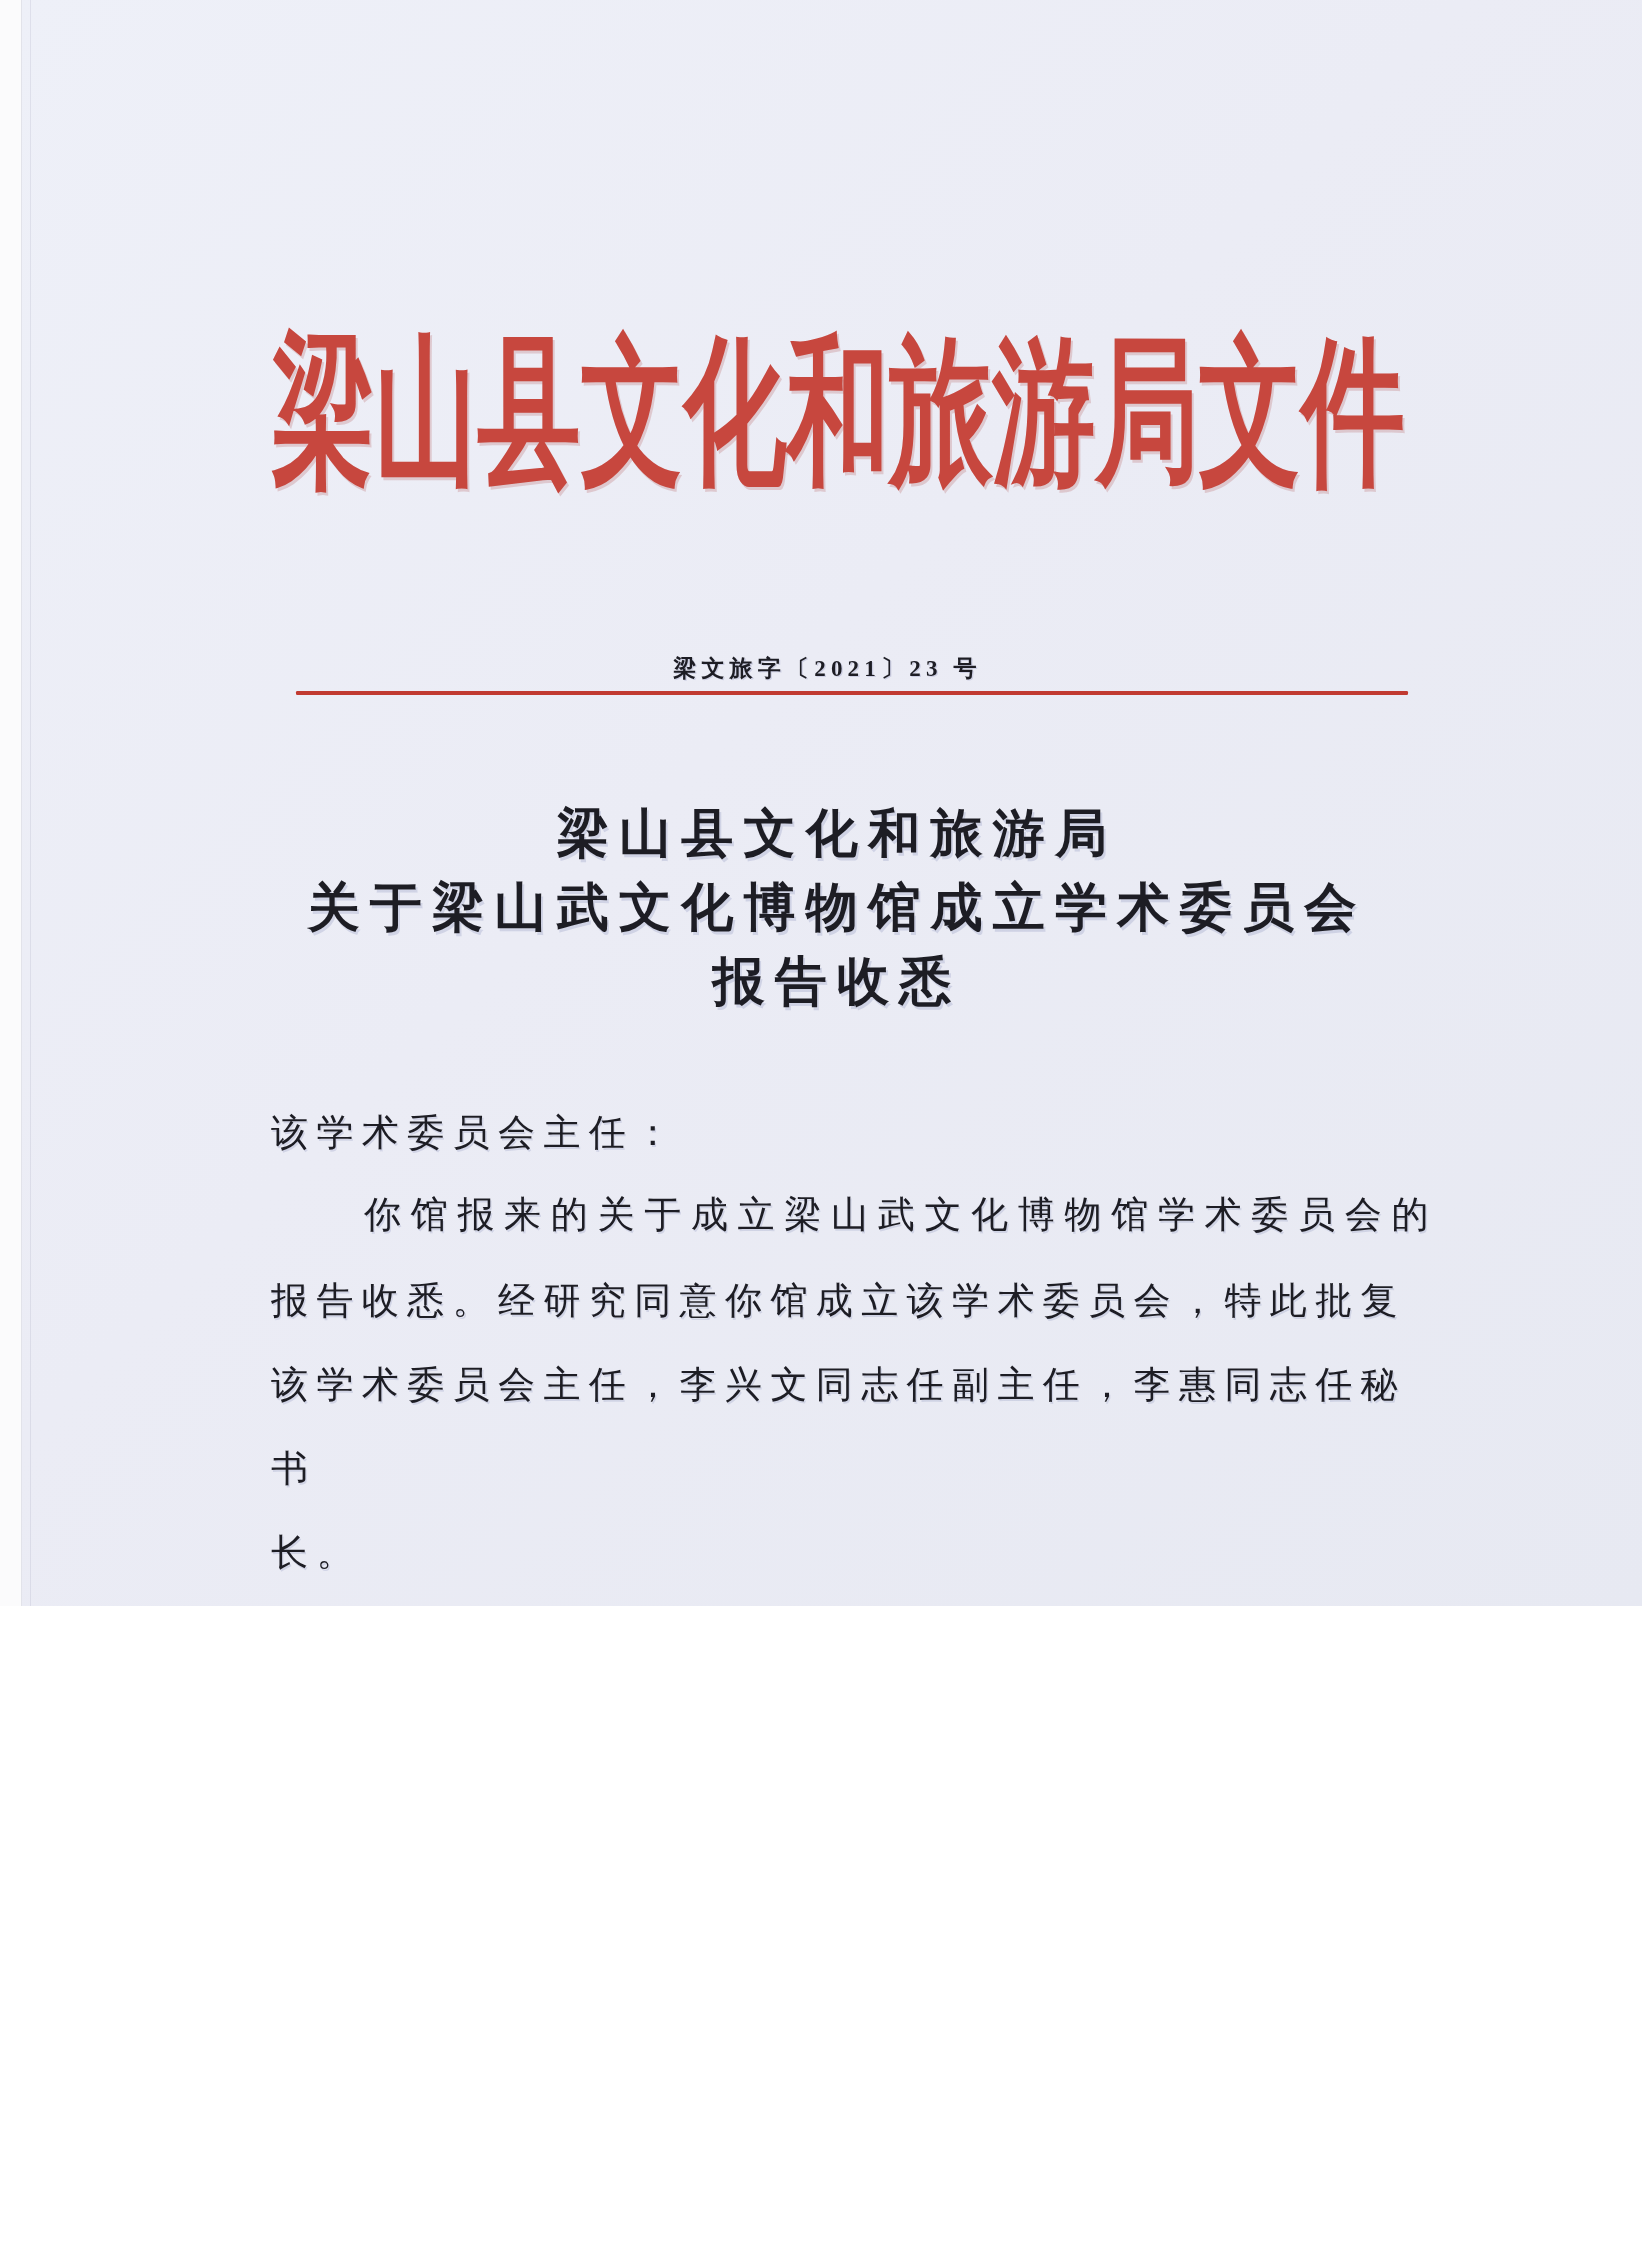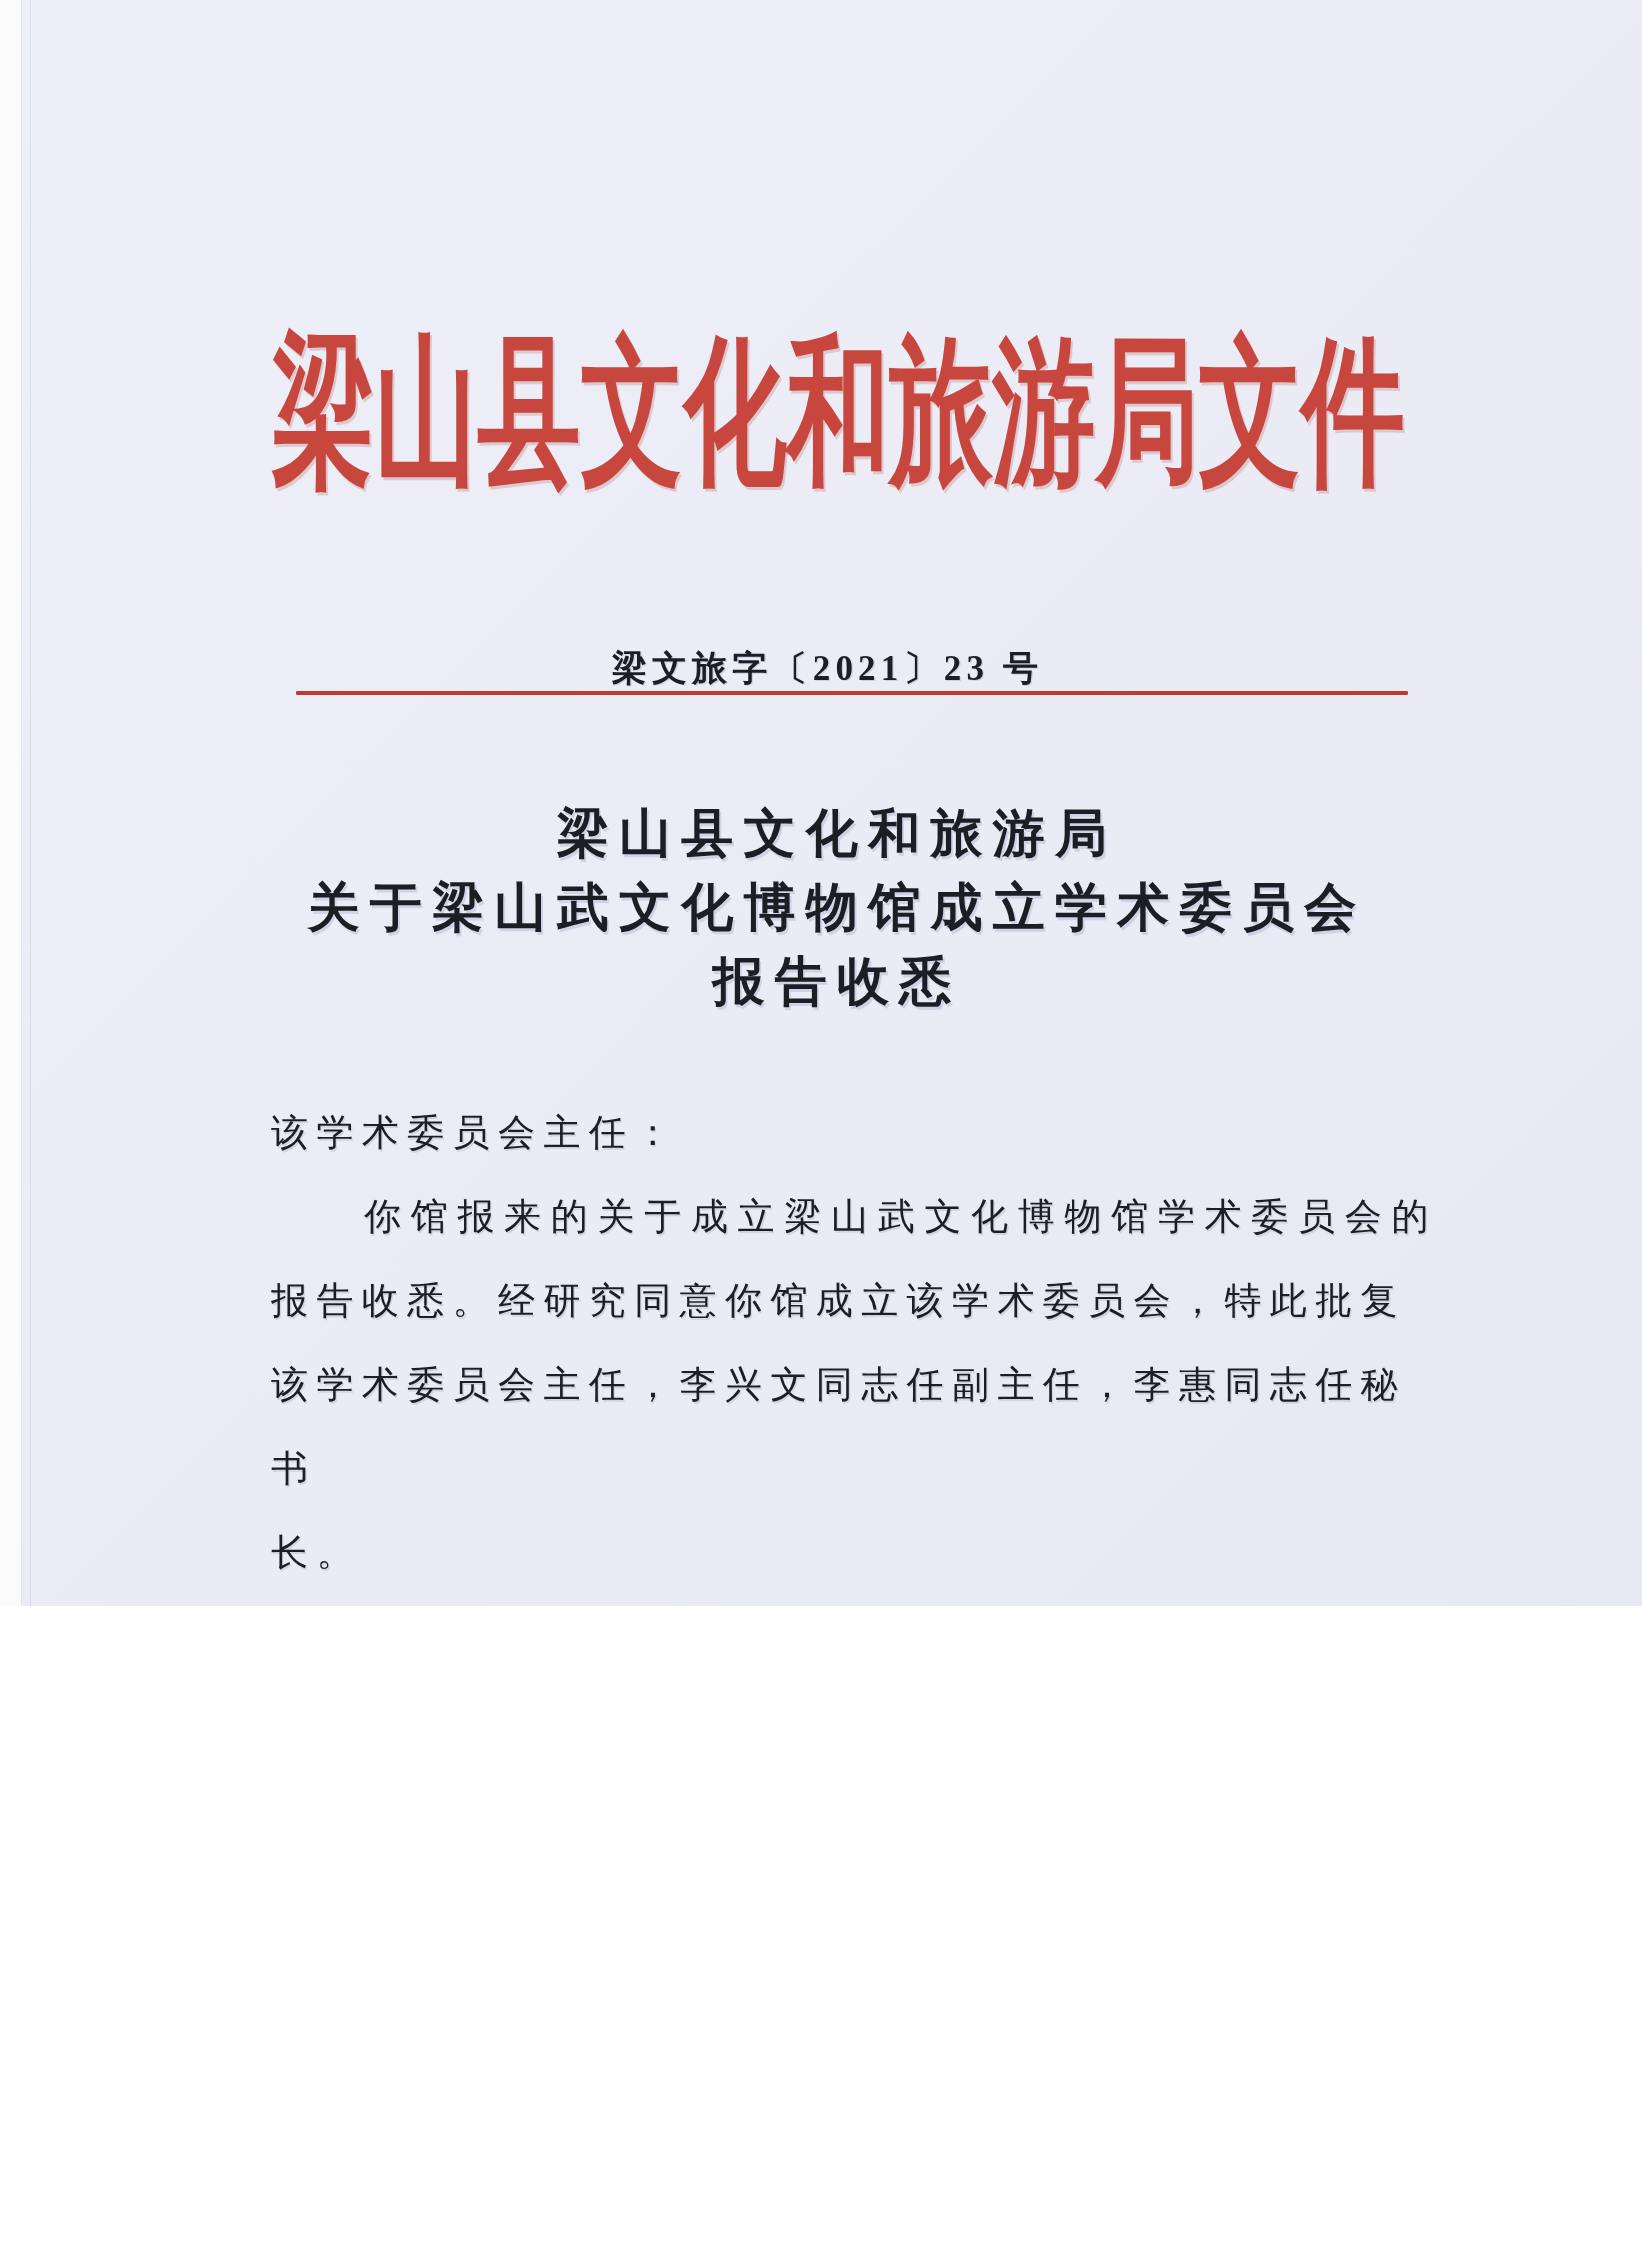--- a/index.html
+++ b/index.html
@@ -24,21 +24,21 @@
   .red-header{
     position:absolute;left:271px;top:333px;width:1134px;
     font-size:103px;line-height:103px;font-weight:bold;
     letter-spacing:0px;text-align:center;white-space:nowrap;
     color:var(--header-red,#c7473e);
     transform:scaleY(1.56);transform-origin:top center;
     text-shadow:1.9px 1.9px 0 rgba(180,90,90,0.25);
   }
   .doc-number{
     position:absolute;left:264px;top:649px;width:1127px;
-    font-size:35px;line-height:39px;font-weight:600;
+    font-size:23px;line-height:39px;font-weight:600;
     letter-spacing:5.2px;text-align:center;white-space:nowrap;
     color:var(--ink,#1d1d24);
     text-shadow:1.3px 1.3px 0 rgba(70,80,150,0.18);
   }
   .red-rule{
     position:absolute;left:296px;top:691px;width:1112px;height:3.9px;
     background:var(--line-red,#c13a31);border-radius:1.3px;
   }
   .doc-title{
     position:absolute;left:238px;top:797px;width:1198px;
@@ -46,21 +46,21 @@
     letter-spacing:10.3px;text-align:center;
     color:var(--ink,#1d1d24);
     text-shadow:1.9px 2.6px 0 rgba(70,80,150,0.16);
   }
   .body-text{
     position:absolute;left:271px;top:1091px;width:1169px;
     font-size:37px;line-height:84px;letter-spacing:8.4px;
     color:var(--ink,#1d1d24);
     text-shadow:1.3px 1.9px 0 rgba(70,80,150,0.15);
   }
-  .body-text .indent{padding-left:93px;}
+  .body-text .indent{padding-left:93px;font-family:Liberation Mono, monospace;}
   .body-text .first{letter-spacing:9.7px;}
   .sig-org{
     position:absolute;left:995px;top:1743px;
     font-size:32px;line-height:35px;letter-spacing:1.9px;white-space:nowrap;
     color:var(--ink,#1d1d24);
     text-shadow:1.3px 1.3px 0 rgba(70,80,150,0.16);
   }
   .sig-date{
     position:absolute;left:1055px;top:1804px;
     font-size:37px;line-height:35px;letter-spacing:1.3px;white-space:nowrap;

